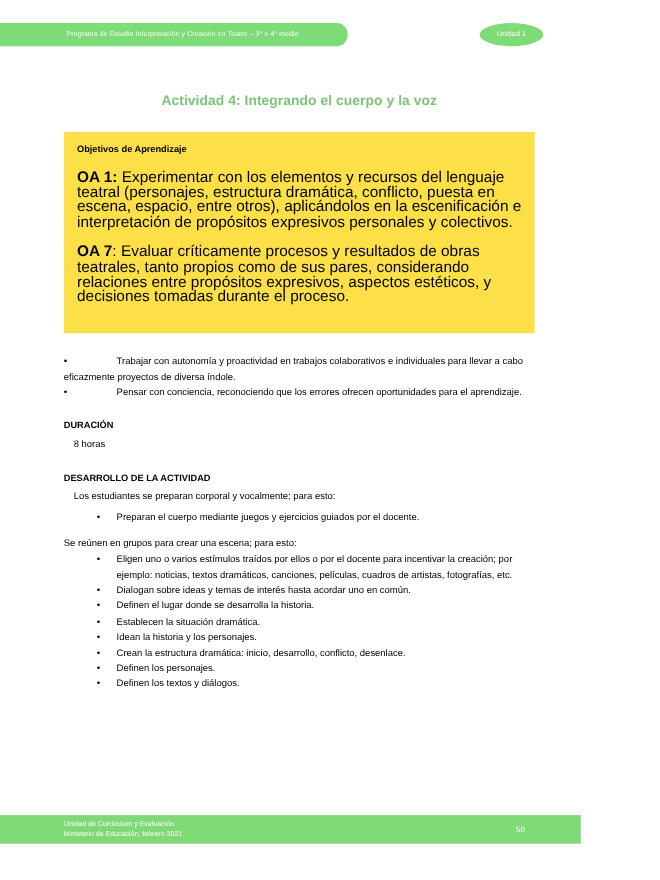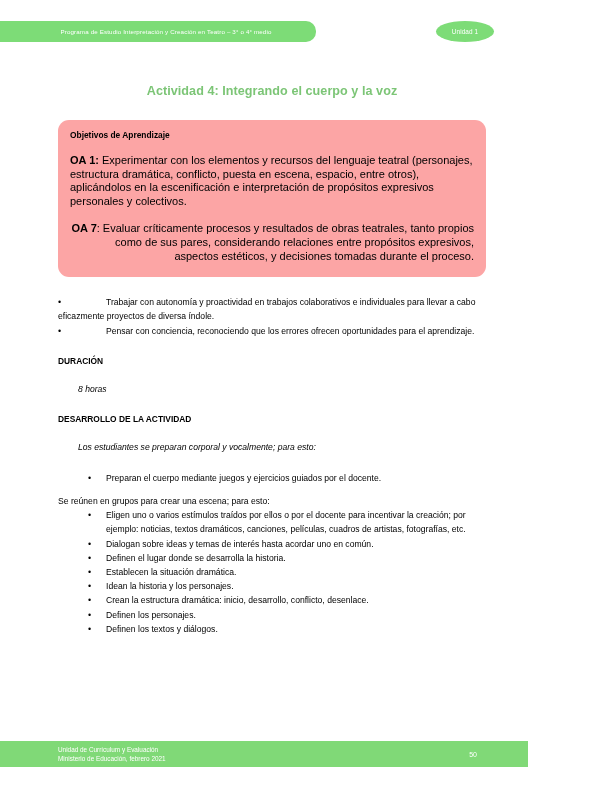--- a/index.html
+++ b/index.html
@@ -95,37 +95,36 @@
 
   .para {
     font-size: 8.7px;
     line-height: 14.2px;
     margin: 0;
     text-align: justify;
   }
 
   
   .oa-box {
-    background: #fca5a5;
+    background: #fde047;
     margin-top: 18px;
     padding: 10px 12px 14px 12px;
     box-sizing: border-box;
-    border-radius: 11px;
   }
   .oa-box-title {
     font-size: 8.4px;
     font-weight: bold;
     margin: 0 0 14px 0;
   }
   .oa-item {
-    font-size: 11px;
+    font-size: 14px;
     line-height: 13.6px;
     margin: 0 0 14px 0;
   }
-  .oa-item:last-child { margin-bottom: 0; text-align: right; }
+  .oa-item:last-child { margin-bottom: 12px; }
   .oa-label { font-weight: bold; }
 
   
   .block { margin-top: 18px; }
   .block-head {
     font-size: 8.4px;
     font-weight: bold;
     margin: 0 0 3px 0;
   }
 
@@ -170,24 +169,23 @@
   }
 
   .sub-italic {
     font-size: 8.6px;
     font-style: italic;
     margin: 0;
     line-height: 14px;
   }
   .lead-line {
     font-size: 8.6px;
-    margin: 16px;
+    margin: 5px;
     line-height: 14.4px;
     padding-left: 4px;
-    font-style: italic;
   }
   .lead-line-flush {
     font-size: 8.6px;
     margin: 0;
     line-height: 14.4px;
   }
   .gap-sm { height: 9px; }
 
   
   .footer {

